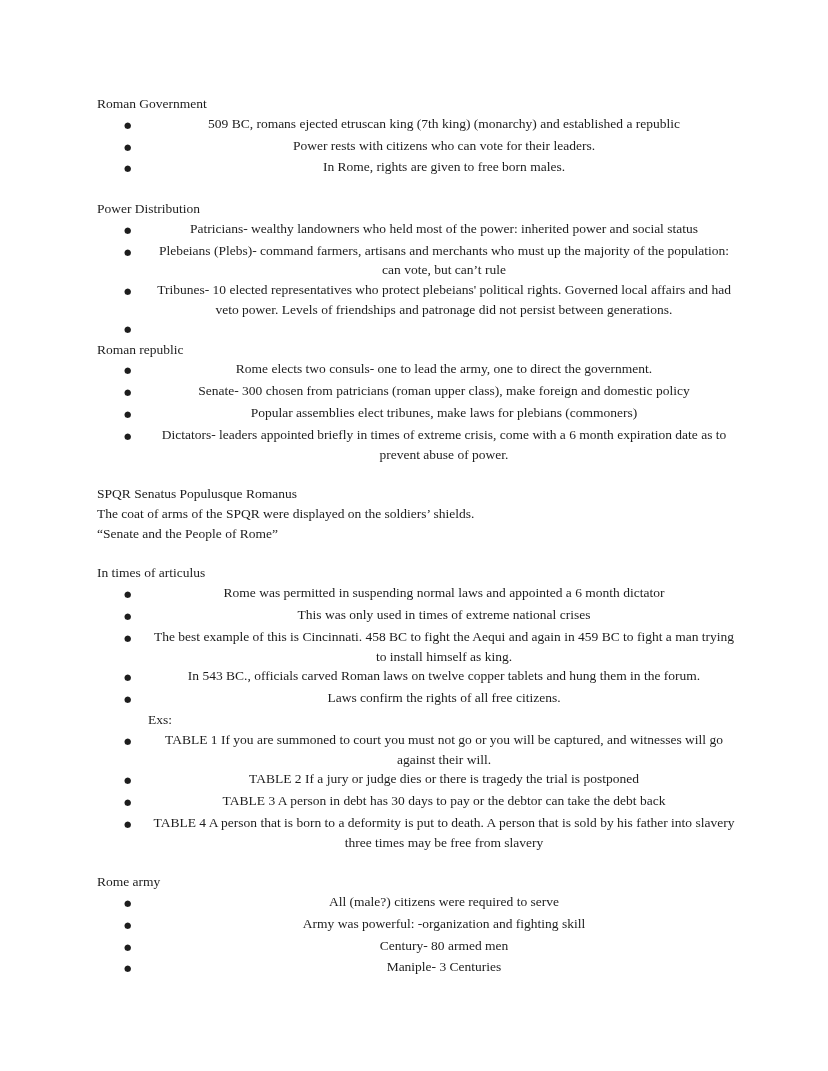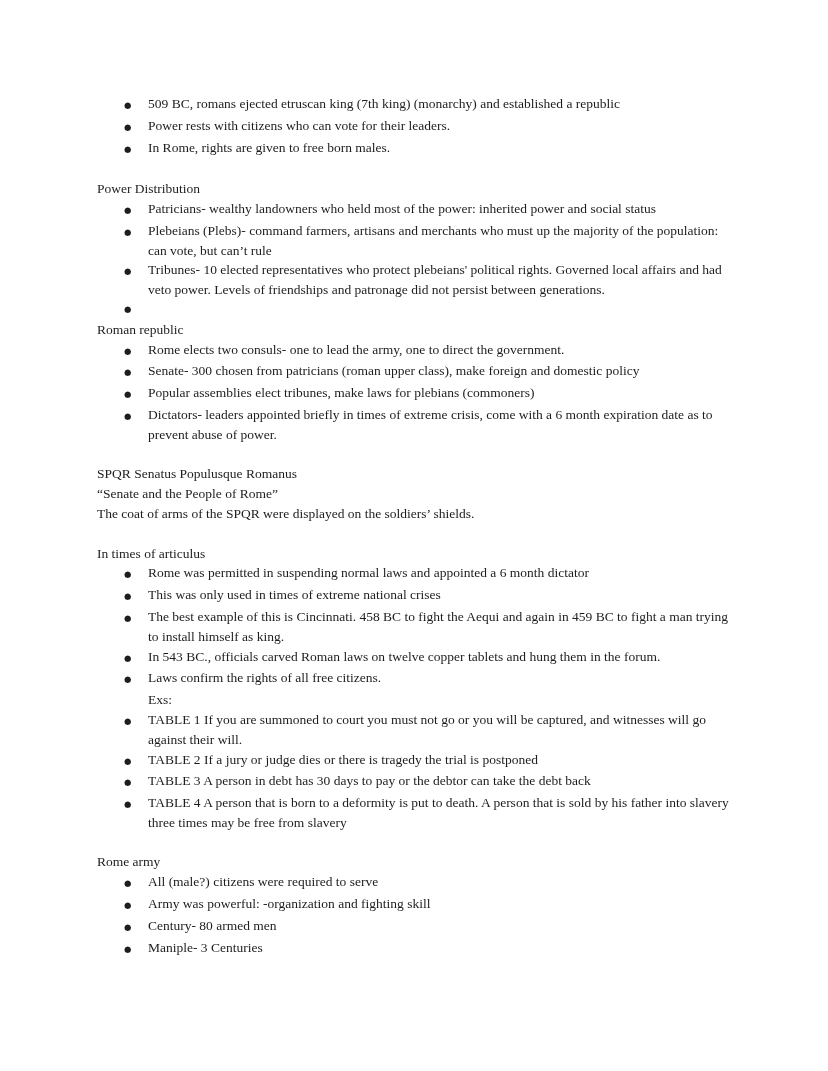--- a/index.html
+++ b/index.html
@@ -31,34 +31,36 @@
     align-items: baseline;
     padding-left: 27px;
   }
   .marker {
     flex: 0 0 24px;
     font-family: "DejaVu Sans", sans-serif;
     font-size: 8.5px;
   }
   .btext {
     flex: 1 1 auto;
+    text-align: center;
   }
   .cont {
     padding-left: 51px;
   }
   .spacer {
     height: 19.8px;
   }
 </style>
 </head>
 <body>
 
 <div class="page">
 
   <div>
+    <div class="heading">Roman Government</div>
     <div class="bullet">
       <span class="marker">●</span>
       <span class="btext">509 BC, romans ejected etruscan king (7th king) (monarchy) and established a republic</span>
     </div>
     <div class="bullet">
       <span class="marker">●</span>
       <span class="btext">Power rests with citizens who can vote for their leaders.</span>
     </div>
     <div class="bullet">
       <span class="marker">●</span>
@@ -104,22 +106,22 @@
     <div class="bullet">
       <span class="marker">●</span>
       <span class="btext">Dictators- leaders appointed briefly in times of extreme crisis, come with a 6 month expiration date as to prevent abuse of power.</span>
     </div>
   </div>
 
   <div class="spacer"></div>
 
   <div>
     <div class="line">SPQR Senatus Populusque Romanus</div>
+    <div class="line">The coat of arms of the SPQR were displayed on the soldiers’ shields.</div>
     <div class="line">“Senate and the People of Rome”</div>
-    <div class="line">The coat of arms of the SPQR were displayed on the soldiers’ shields.</div>
   </div>
 
   <div class="spacer"></div>
 
   <div>
     <div class="heading">In times of articulus</div>
     <div class="bullet">
       <span class="marker">●</span>
       <span class="btext">Rome was permitted in suspending normal laws and appointed a 6 month dictator</span>
     </div>

